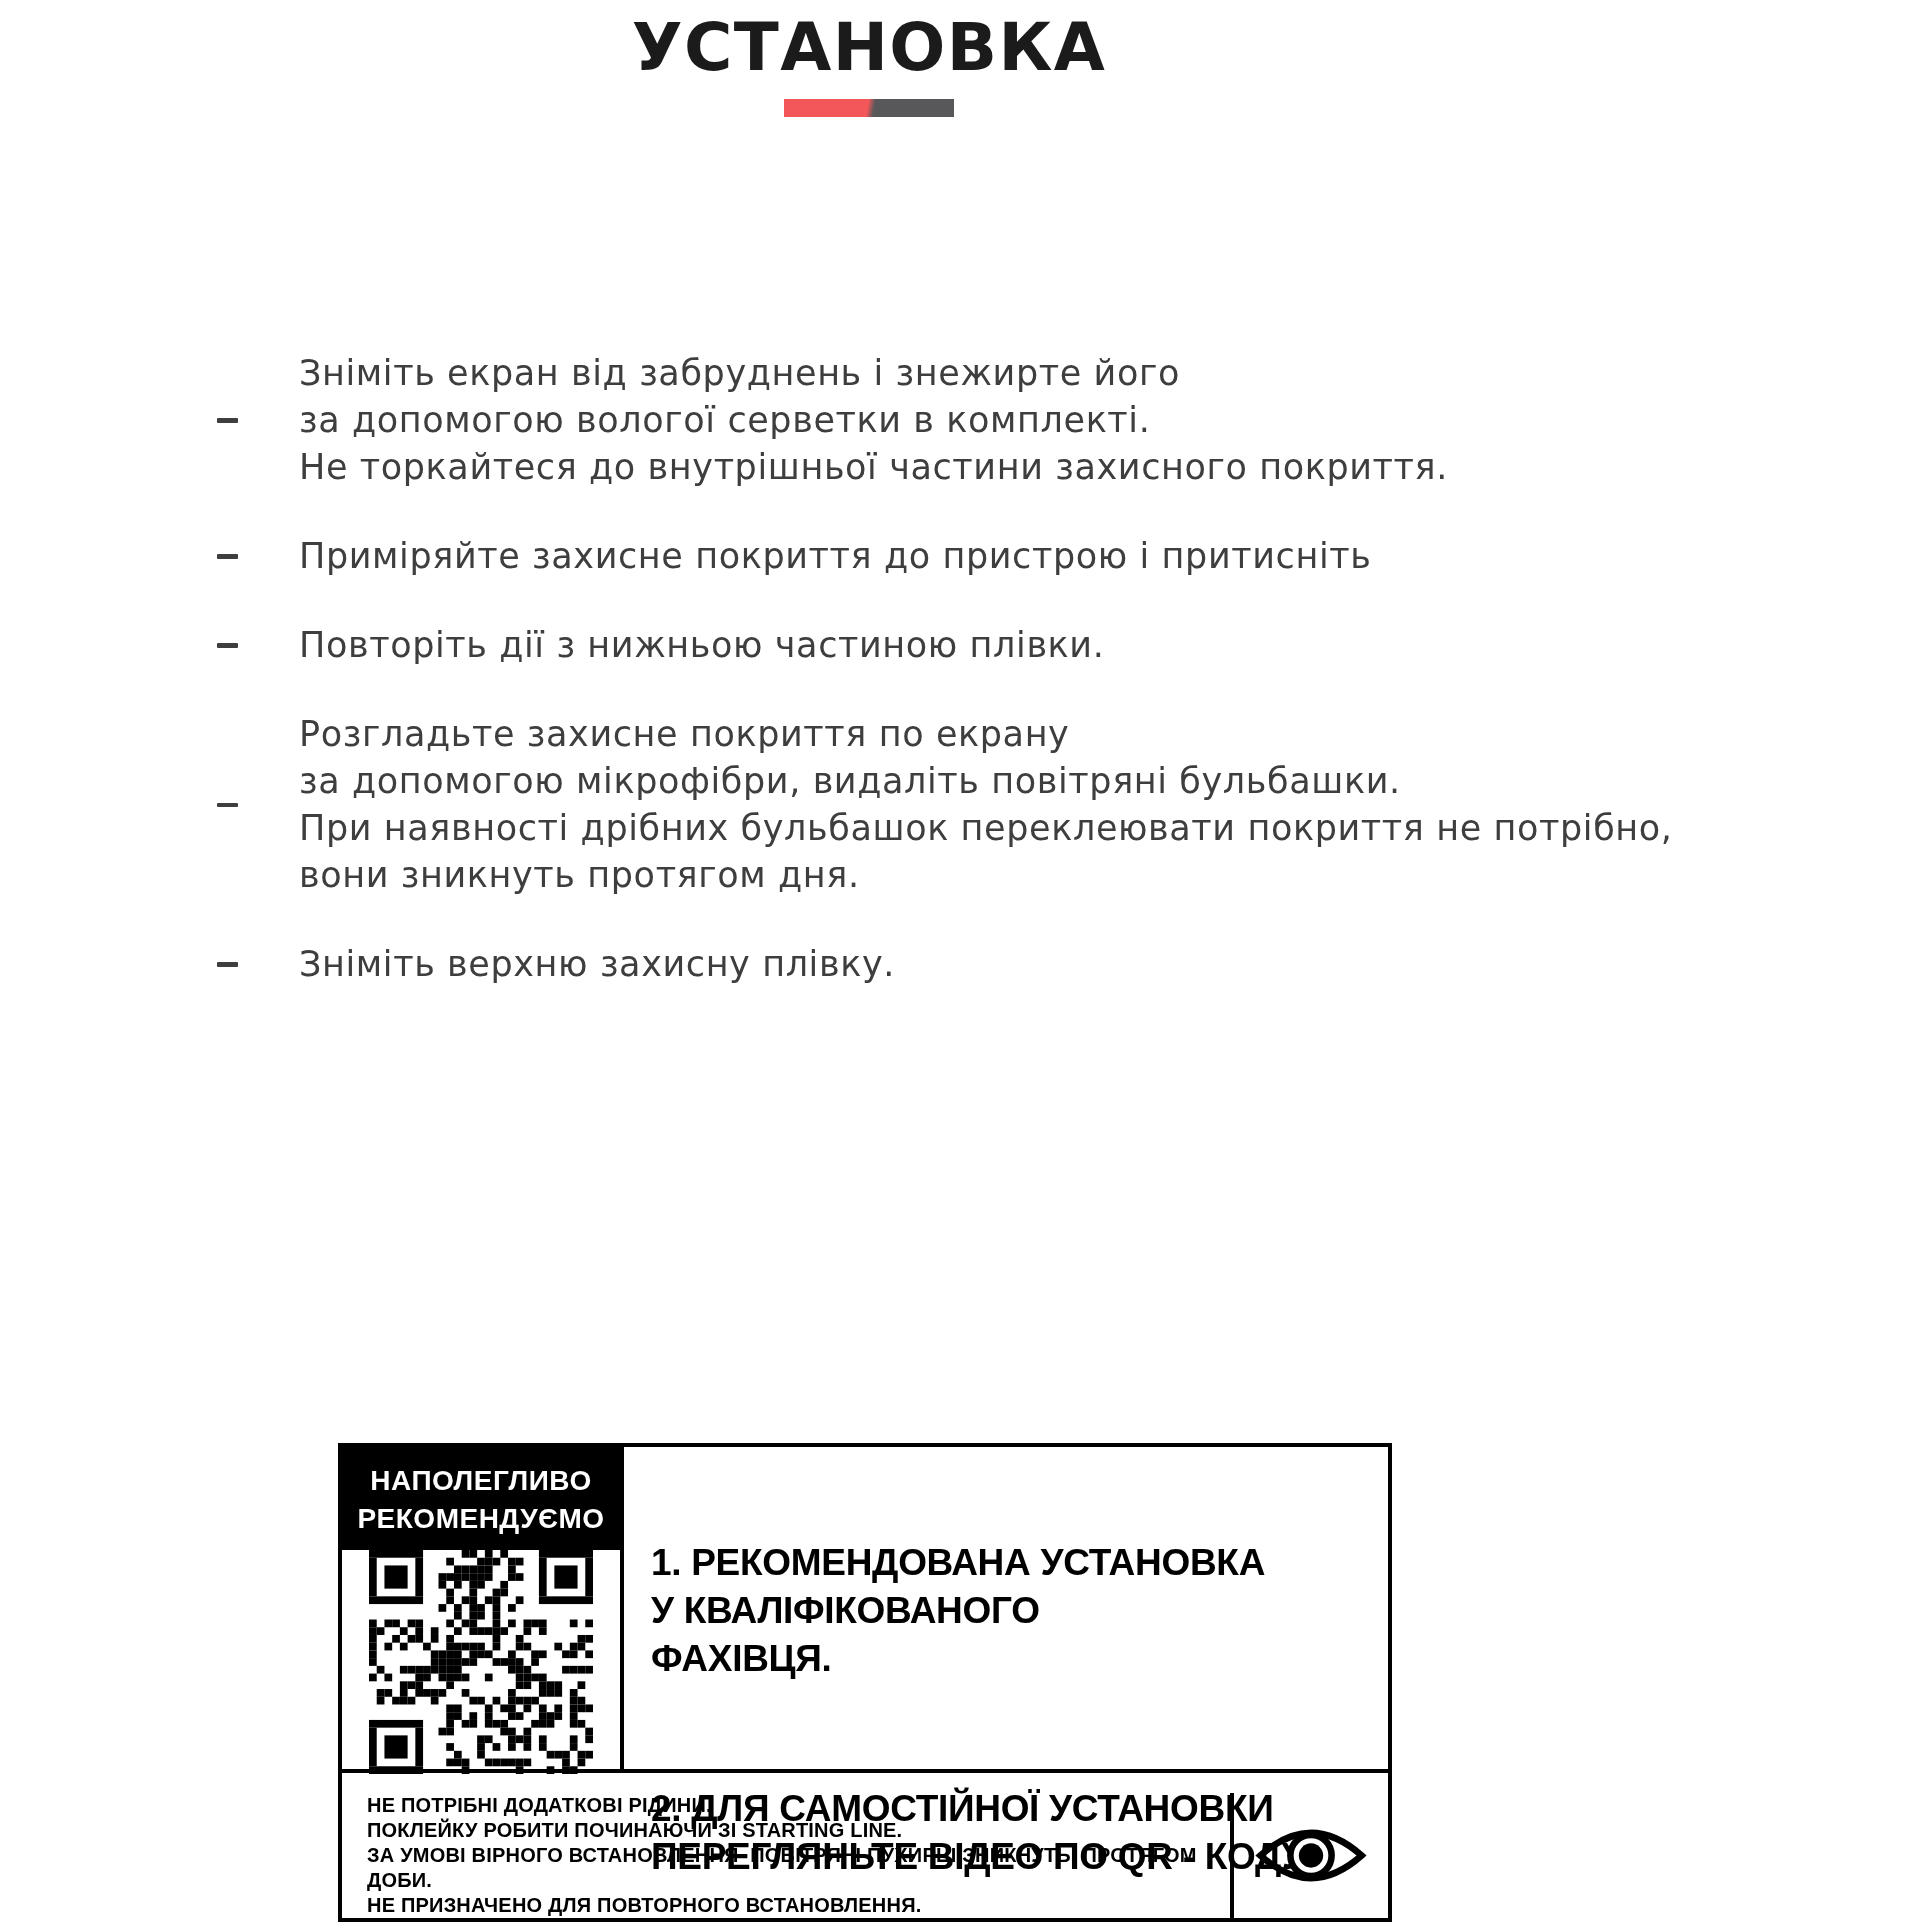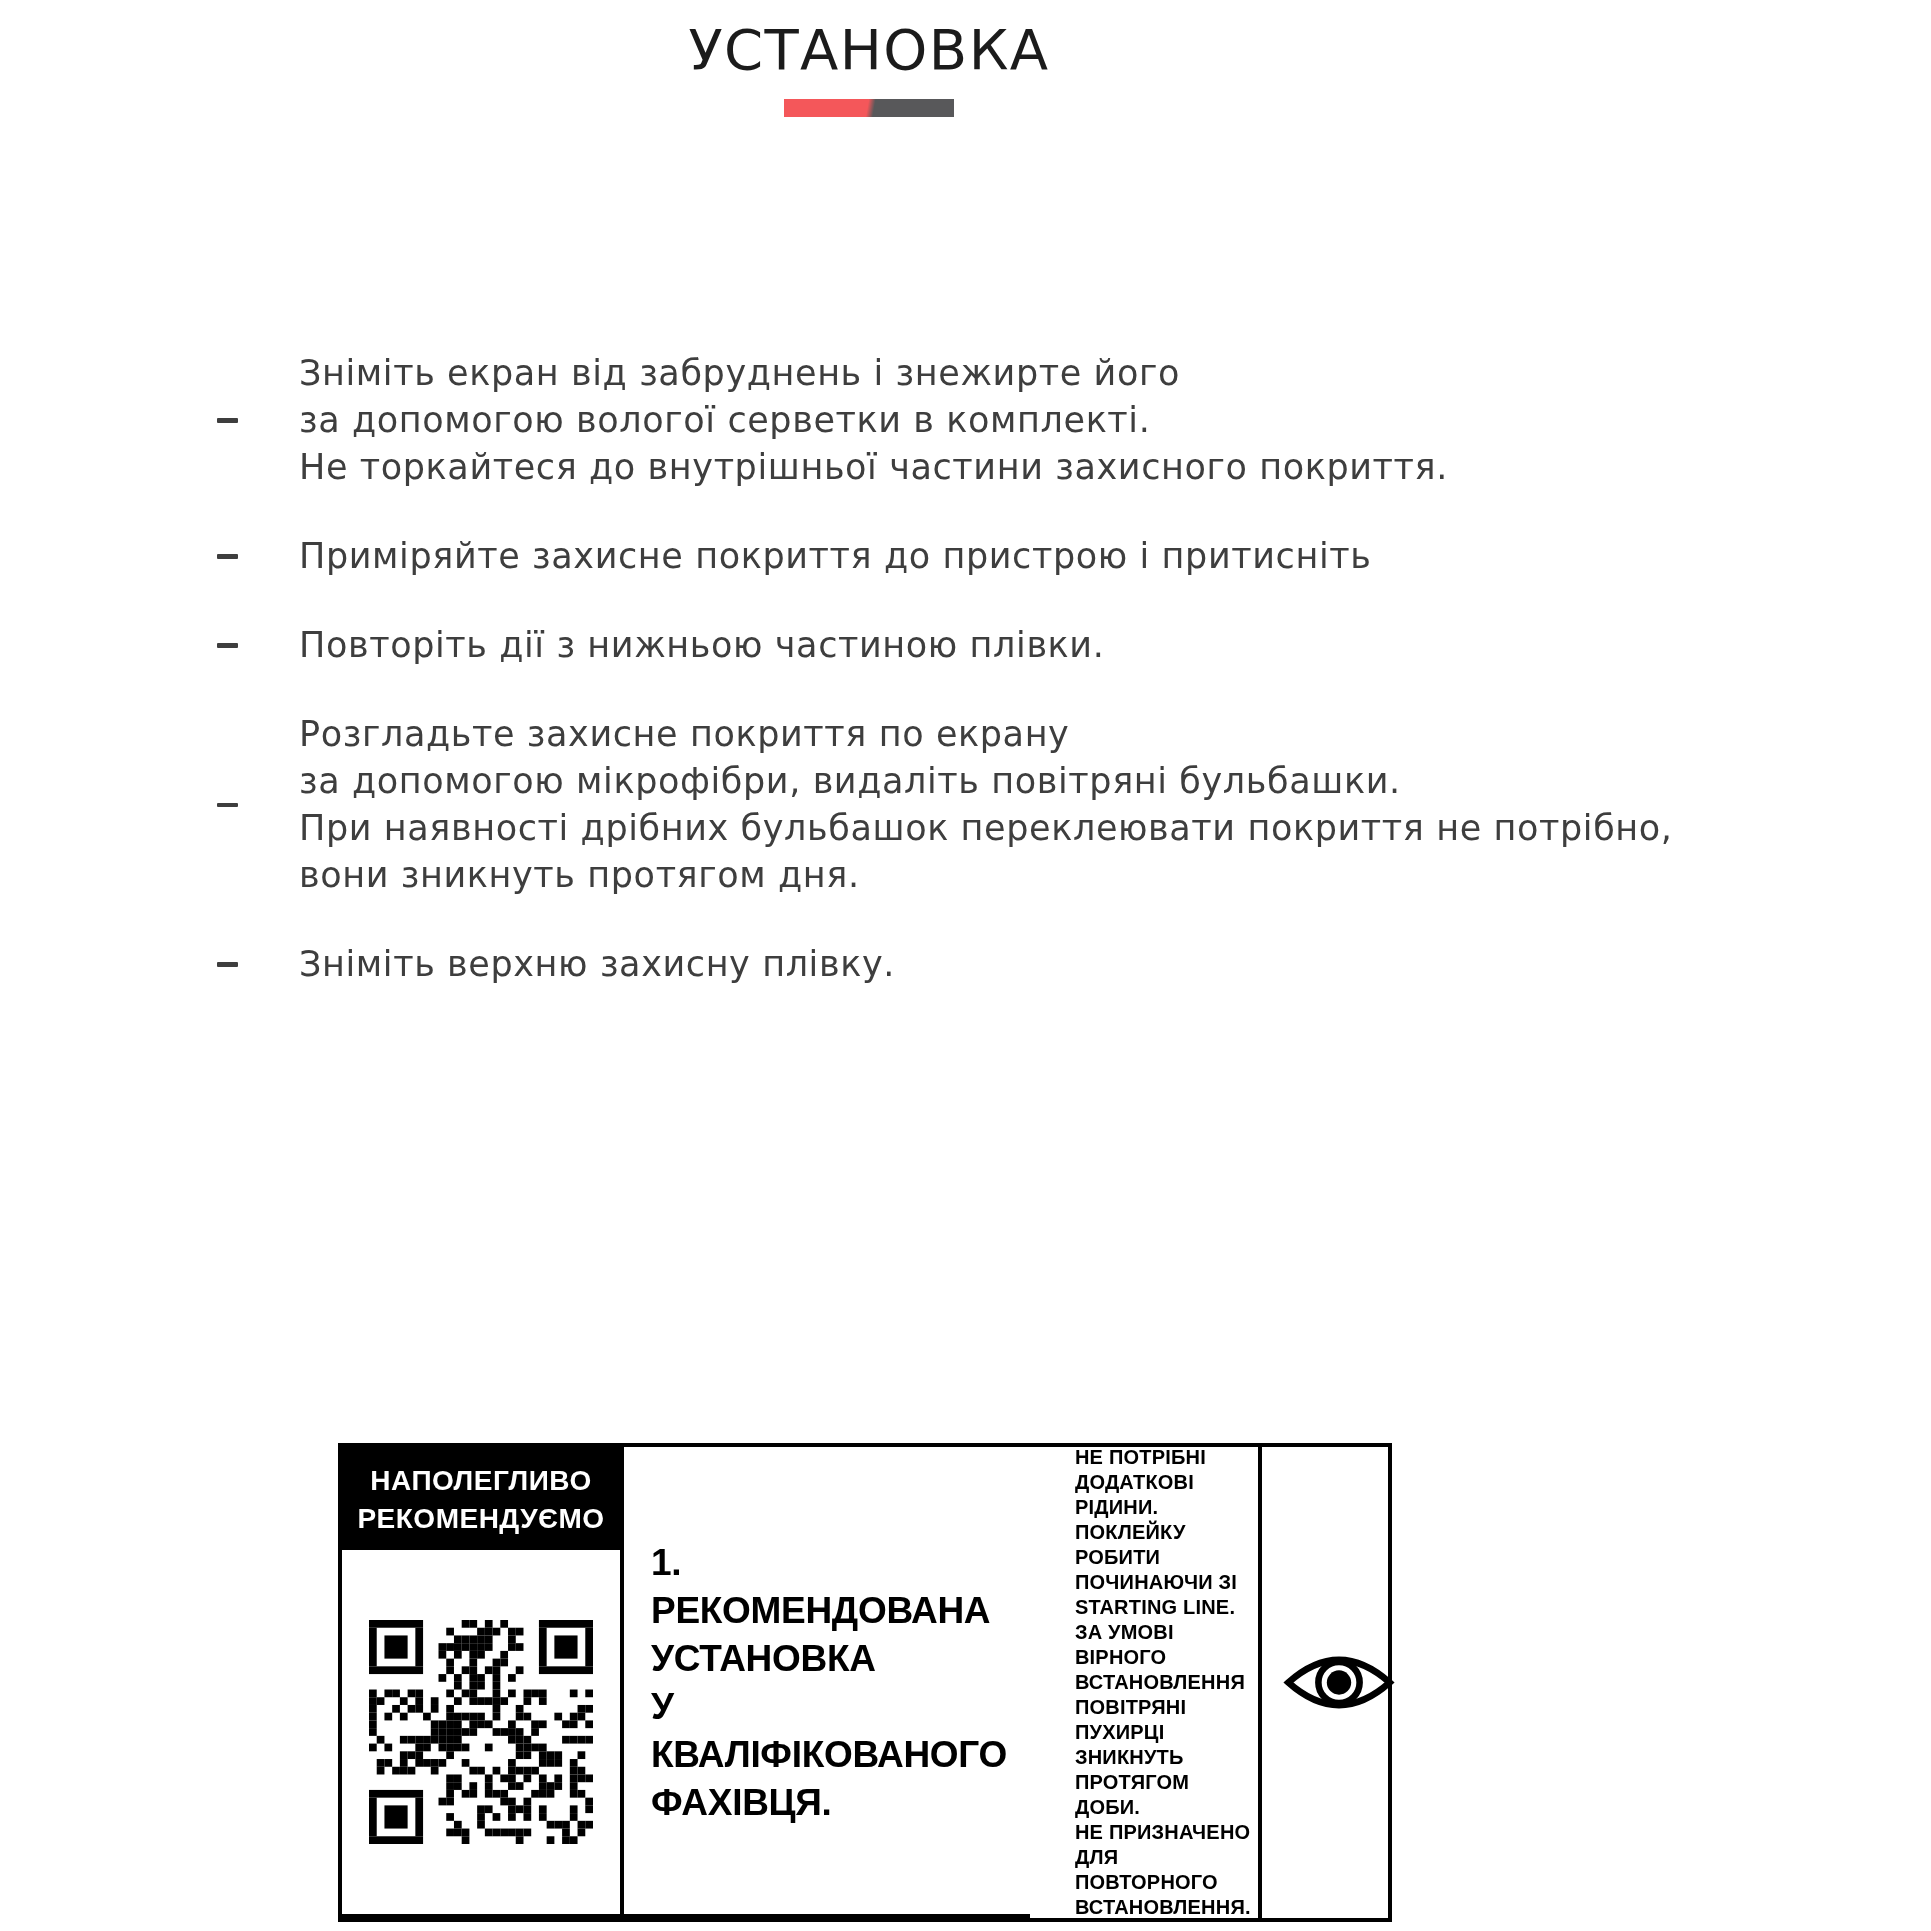--- a/index.html
+++ b/index.html
@@ -8,25 +8,25 @@
     width:1931px;
     height:1931px;
     background:#ffffff;
     overflow:hidden;
     font-family:"DejaVu Sans", sans-serif;
   }
 
   
   .title{
     position:absolute;
-    top:17px; left:0;
+    top:9px; left:0;
     width:1738px;
     text-align:center;
-    font-size:56px;
-    font-weight:400;
+    font-size:66px;
+    font-weight:700;
     letter-spacing:1.4px;
     color:#1b1b1b;
   }
   .title-divider{
     position:absolute;
     left:784px; top:99px;
     width:170px; height:18.3px;
   }
 
   
@@ -60,21 +60,21 @@
   }
 
   
   .rec-box{
     position:absolute;
     left:338px; top:1443px;
     width:1054px; height:479px;
     border:4.8px solid #000;
     box-sizing:border-box;
     display:flex;
-    flex-direction:row;
+    flex-direction:column;
     background:#fff;
     font-family:"Liberation Sans", sans-serif;
     gap:20px;
   }
   .box-top{
     flex:1 1 auto;
     min-height:0;
     display:flex;
     border-bottom:4.8px solid #000;
   }

